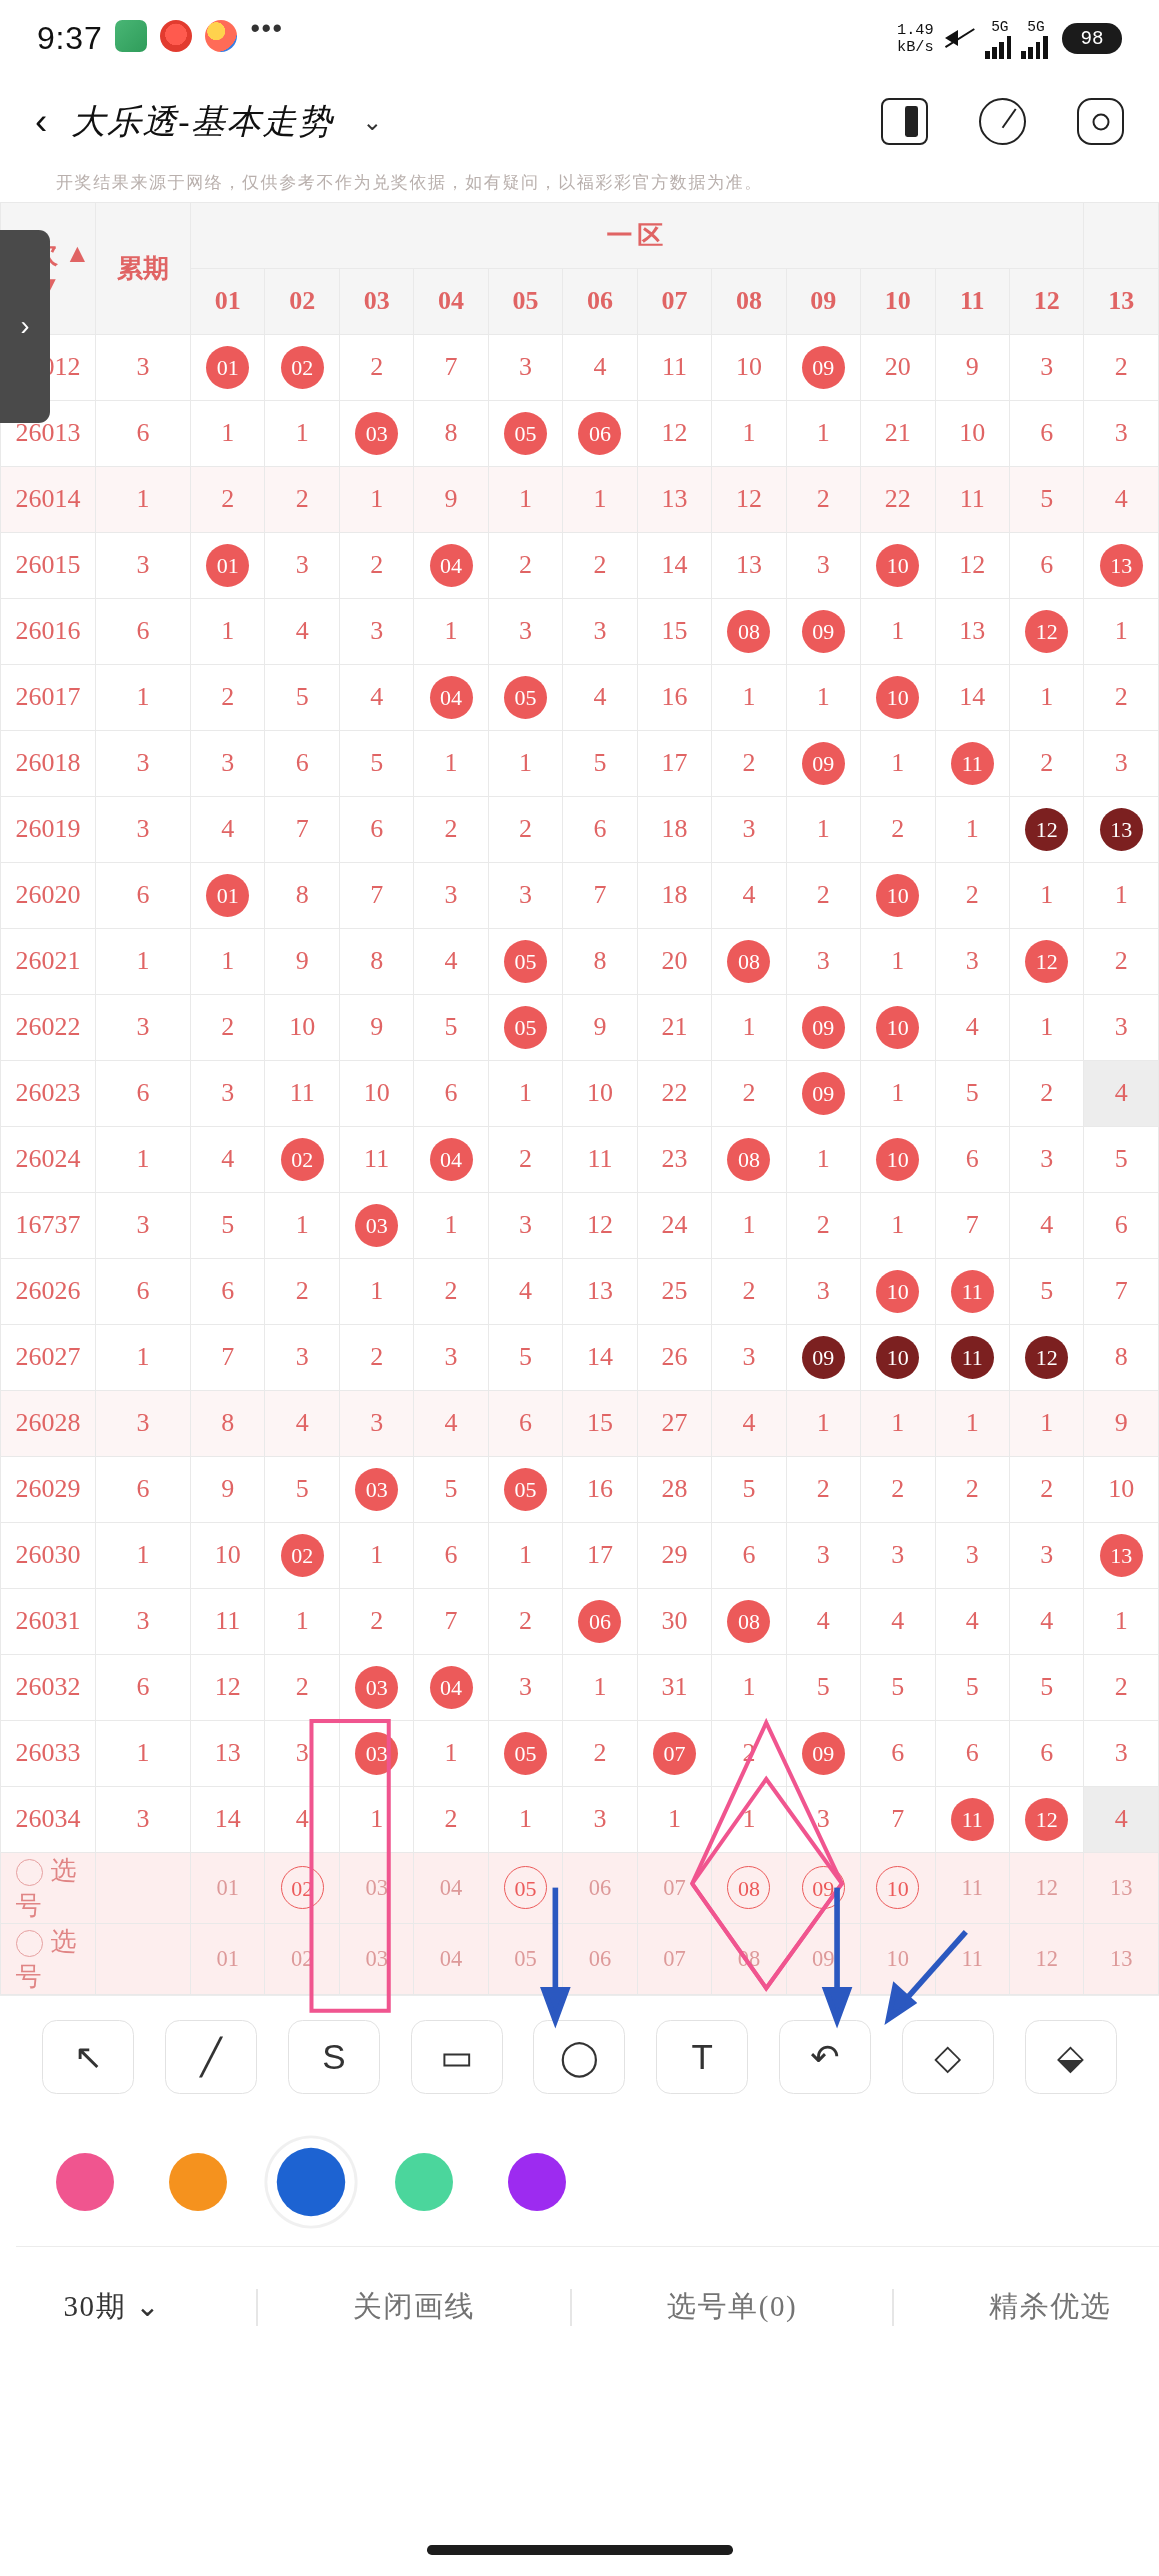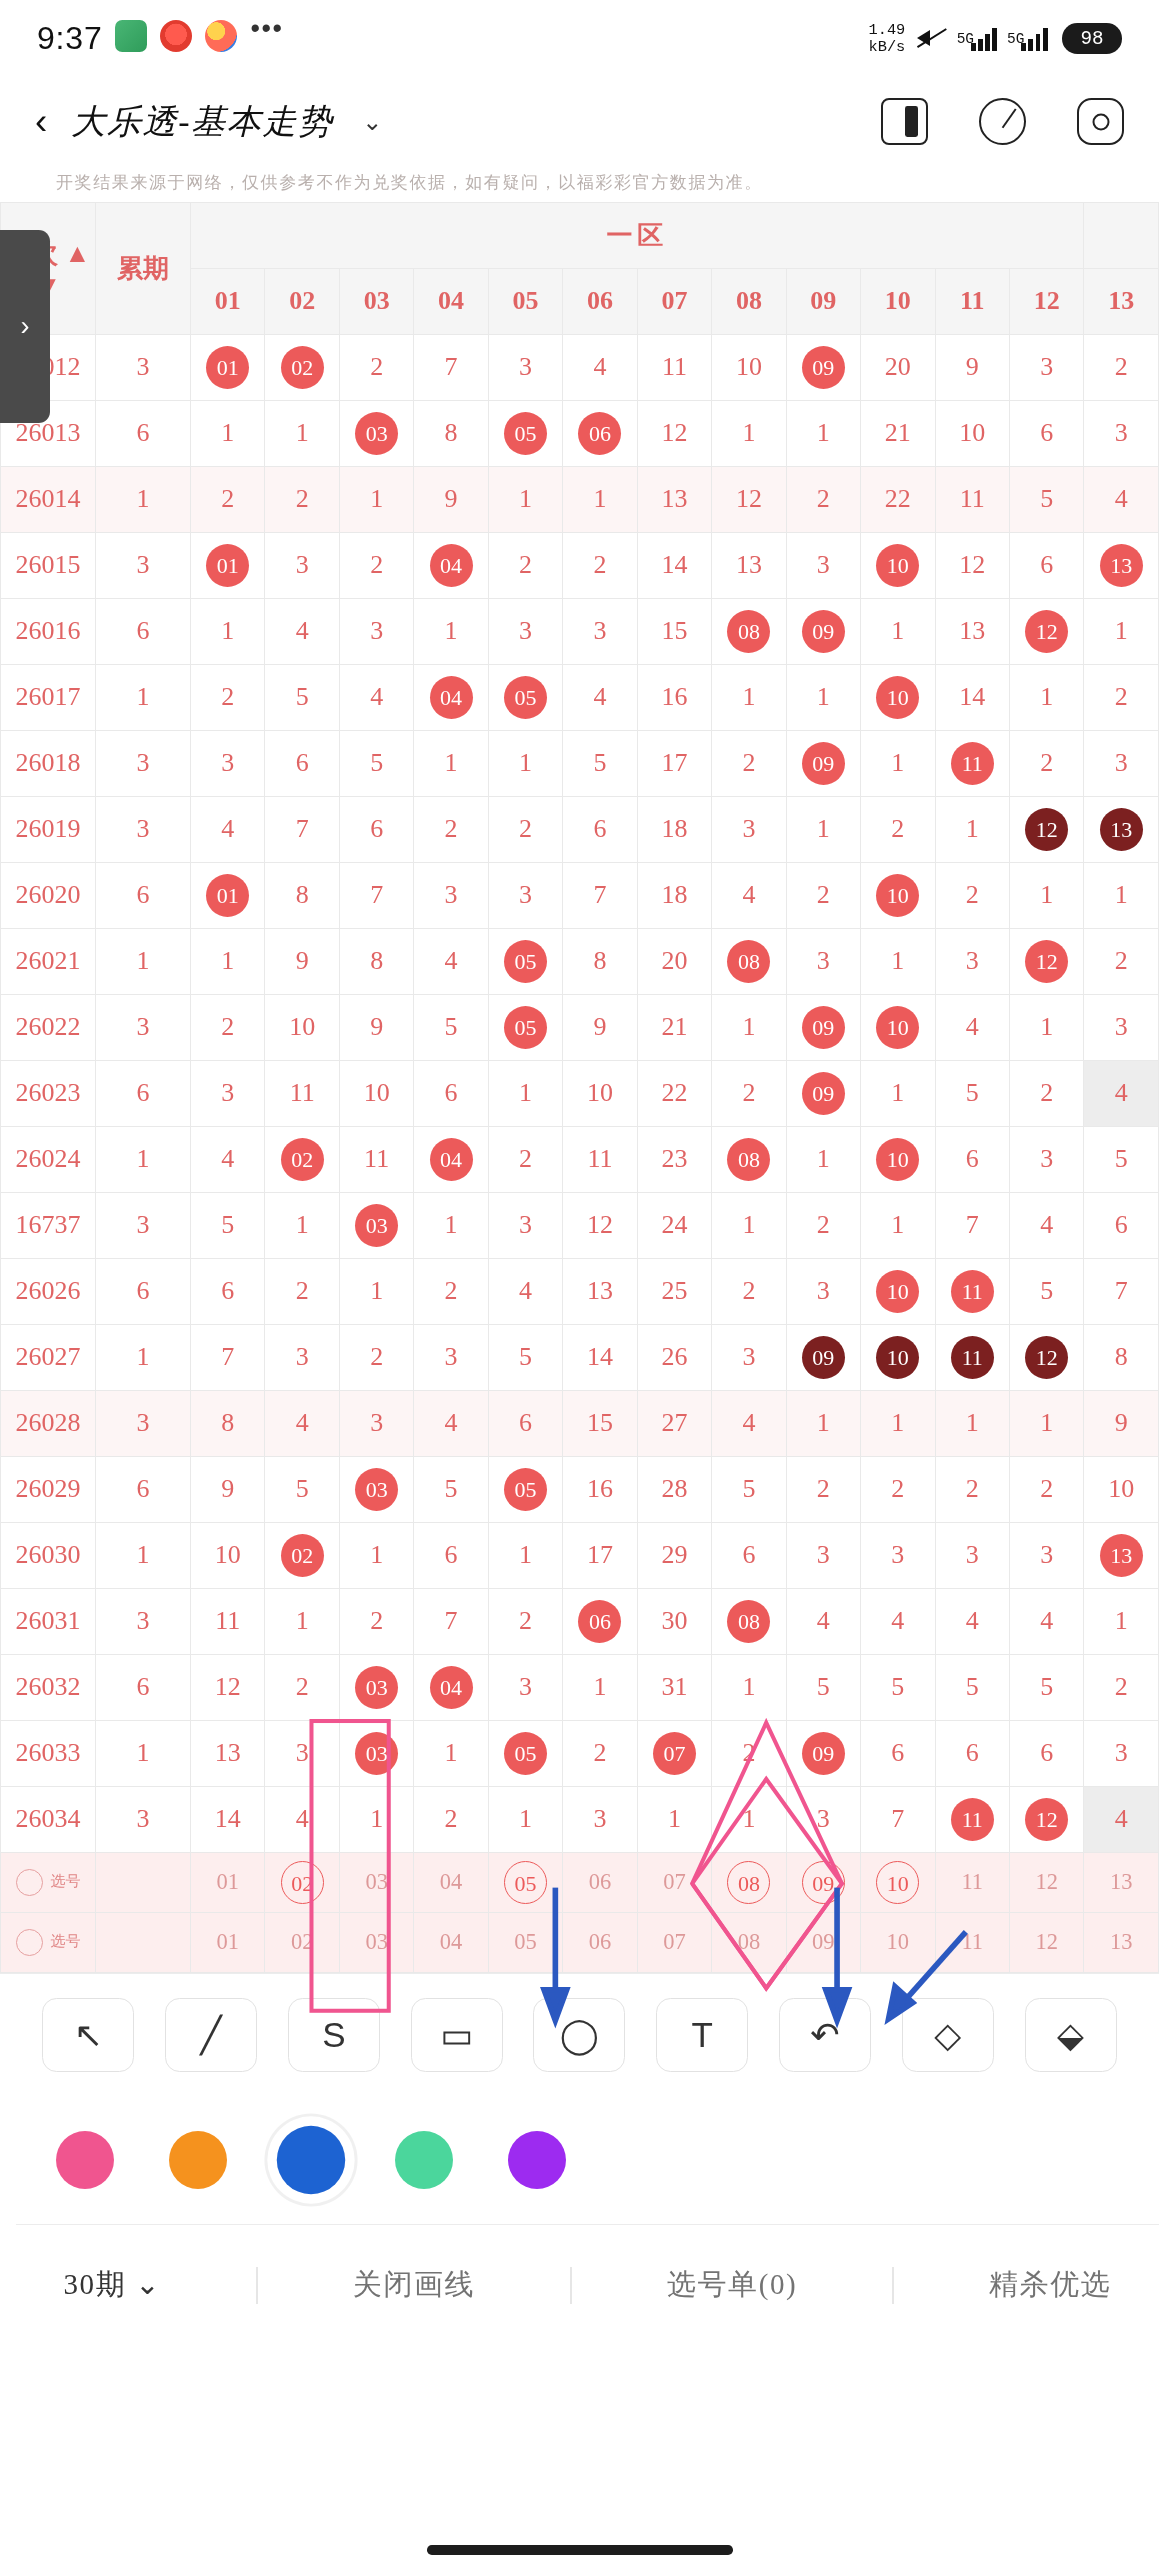--- a/index.html
+++ b/index.html
@@ -25,21 +25,21 @@
   .sb-dots{ font-size:27px; color:#333; letter-spacing:1.6px; line-height:16px;}
   .sb-right{ display:flex; align-items:center; gap:9.7px;font-family:Liberation Mono, monospace; }
   .sb-kb{ font-size:15.3px; color:#111; text-align:center; line-height:1.05; }
   .sb-bars{ display:flex; align-items:flex-end; gap:2.4px; height:24px;}
   .sb-bars i{ width:4.8px; background:#111; display:block; }
   .sb-bars i:nth-child(1){height:7.2px}
   .sb-bars i:nth-child(2){height:12px}
   .sb-bars i:nth-child(3){height:17px}
   .sb-bars i:nth-child(4){height:22.5px}
   .sb-5g{ font-size:14.5px; color:#111; margin-right:-3.2px; }
-  .sig-wrap{ display:flex; flex-direction:row; align-items:center; }
+  .sig-wrap{ display:flex; flex-direction:column; align-items:center; }
   .sb-batt{
     min-width:60px; height:31px; background:#1b1b1b; color:#fff;
     border-radius:15.3px; display:flex; align-items:center; justify-content:center;
     font-size:19.3px; padding:0 9.7px; margin-left:4.8px;
   }
   .mute-ic{ position:relative; width:32px; height:26px; }
   .mute-ic:before{
     content:""; position:absolute; left:1.6px; top:4.8px; width:0;height:0;
     border-top:8px solid transparent;border-bottom:8px solid transparent;border-right:13px solid #111;
   }
@@ -103,21 +103,21 @@
   .ball{
     display:inline-block; width:43px; height:43px; line-height:43px;
     border-radius:50%; background:#ec5a5a; color:#fff; font-size:22px;
   }
   .ball.dark{ background:#7c2020; }
   .ball.hollow{ background:transparent; border:1.6px solid #ec5a5a; color:#ec5a5a;}
   td.grey-cell{ background:#ededed !important; }
 
   
   tr.pick td{ background:#fdeeee; color:#d99; font-size:22.5px; height:60px;}
-  tr.pick td.c-qi{ color:#e08585; font-size:15px; text-align:left; padding-left:14.5px;}
+  tr.pick td.c-qi{ color:#e08585; font-size:26px; text-align:left; padding-left:14.5px;}
   .circle-sm{
     display:inline-block; width:27px;height:27px;border-radius:50%;
     border:1.6px solid #e6a0a0; vertical-align:middle; margin-right:8px;
   }
 
   
   .overlay{ position:absolute; left:0; top:0; width:1159px; height:2576px; pointer-events:none; z-index:20;}
 
   
   .toolsep{ height:1.6px; background:#ececec; margin:0; }

